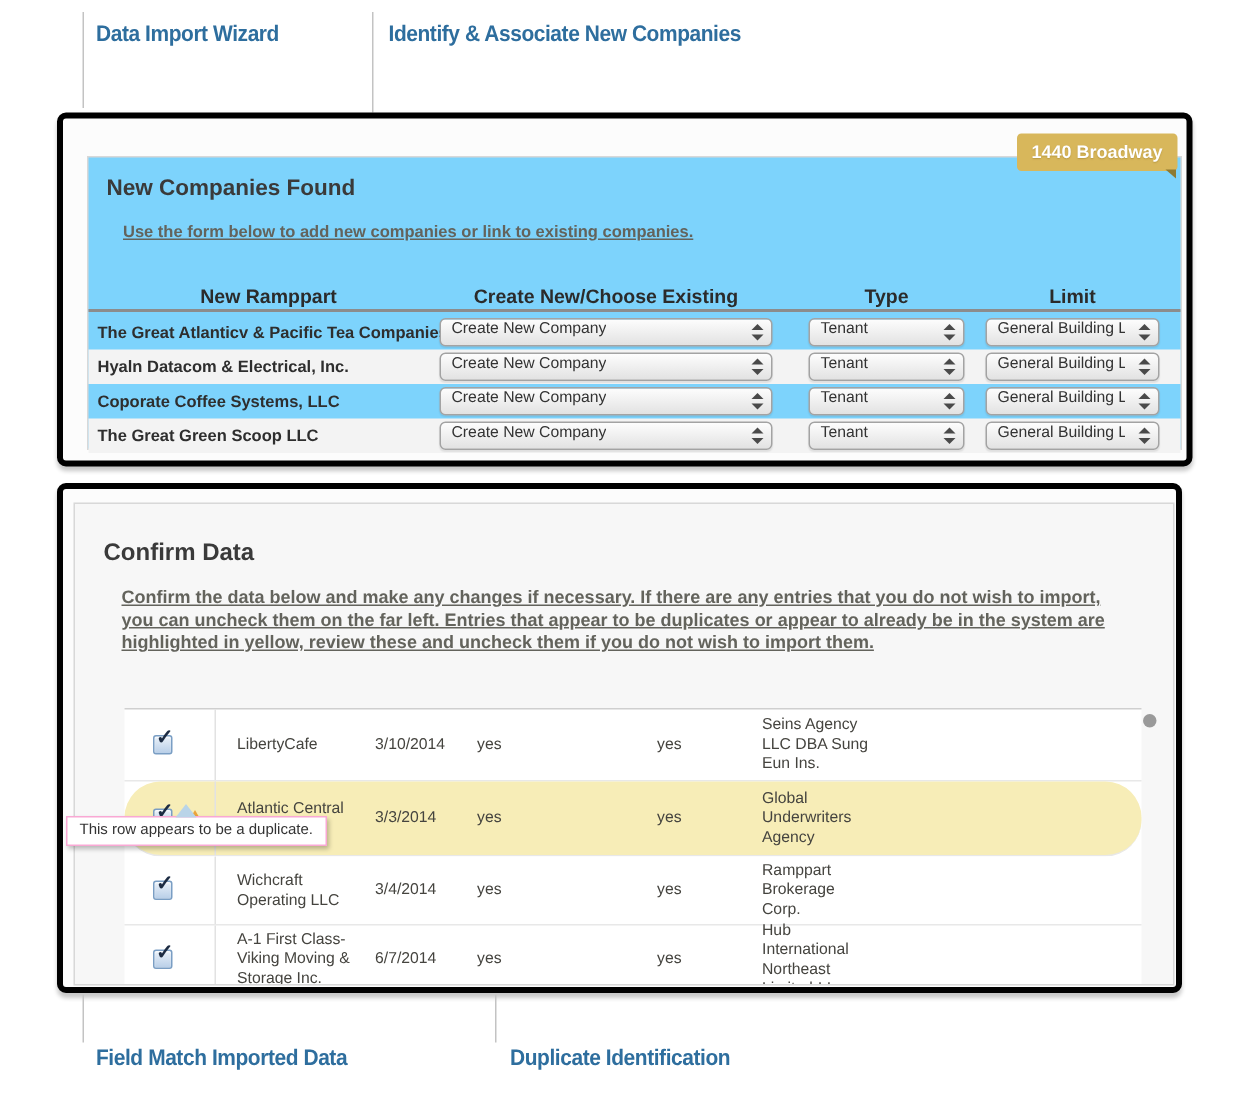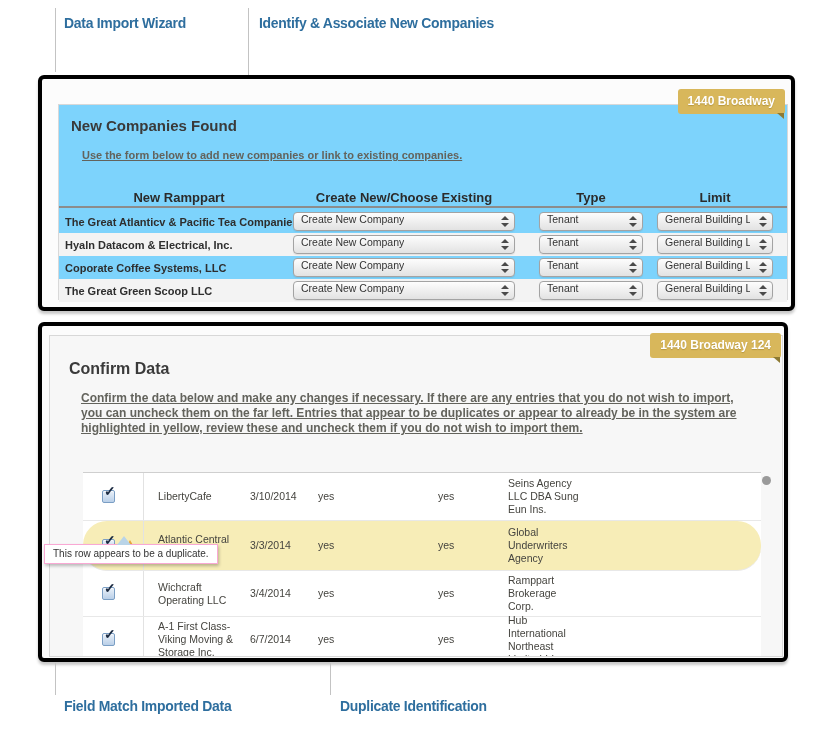--- a/index.html
+++ b/index.html
@@ -288,21 +288,20 @@
               <span class="stepper"></span>
             </div>
           </div>
       </div>
 
     </div>
   </div>
 </section>
 
 <section class="panel" id="panel2">
-  <div class="badge" id="badge2">1440 Broadway 124</div>
   <div class="inner">
     <h2 class="panel-title">Confirm Data</h2>
     <p class="panel-desc">Confirm the data below and make any changes if necessary. If there are any entries that you do not wish to import, you can uncheck them on the far left. Entries that appear to be duplicates or appear to already be in the system are highlighted in yellow, review these and uncheck them if you do not wish to import them.</p>
 
     <div class="btable">
 
       <div class="brow r1">
         <div class="bc bc-check">
           <span class="cb"></span>
         </div>

